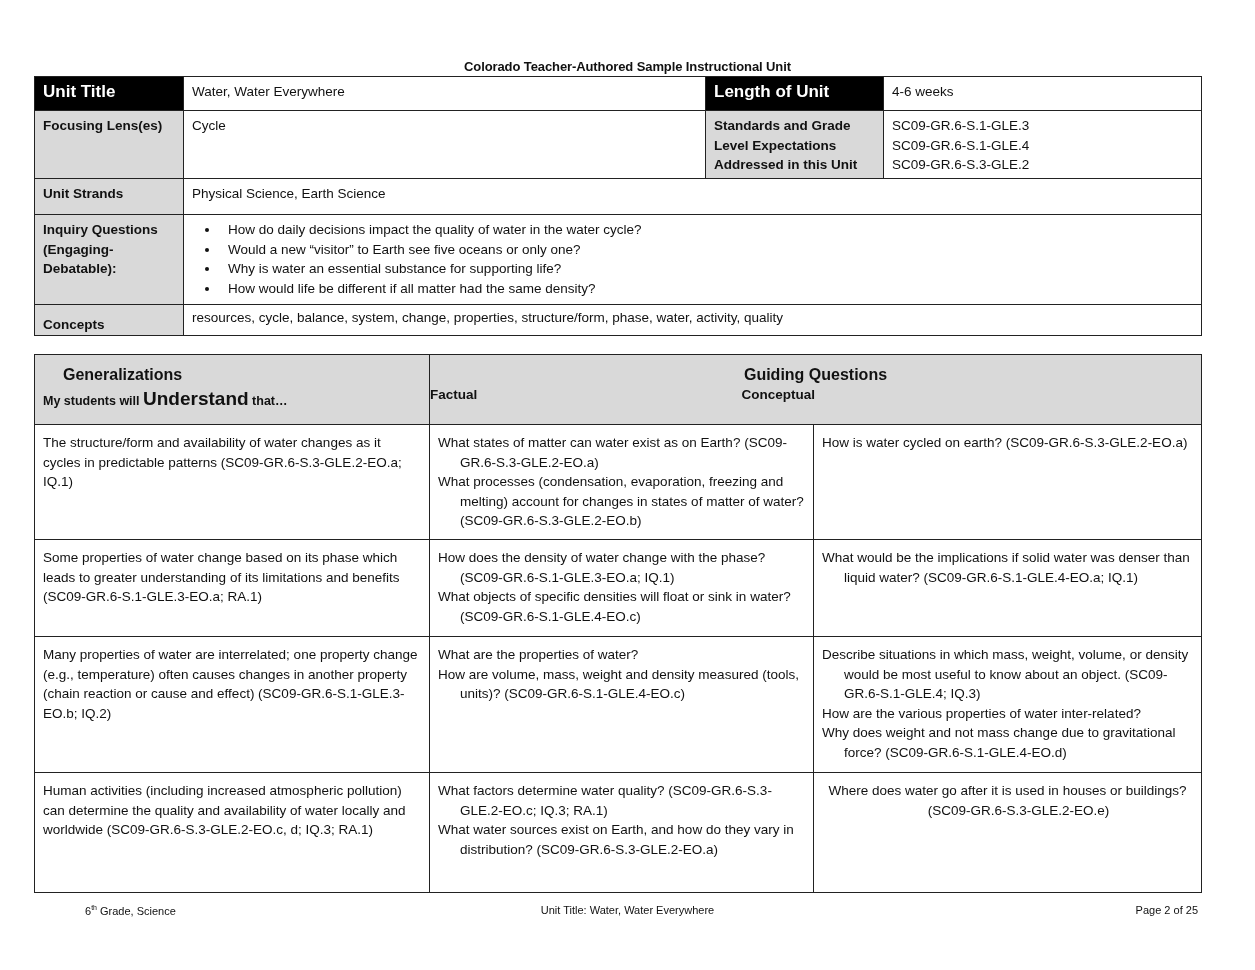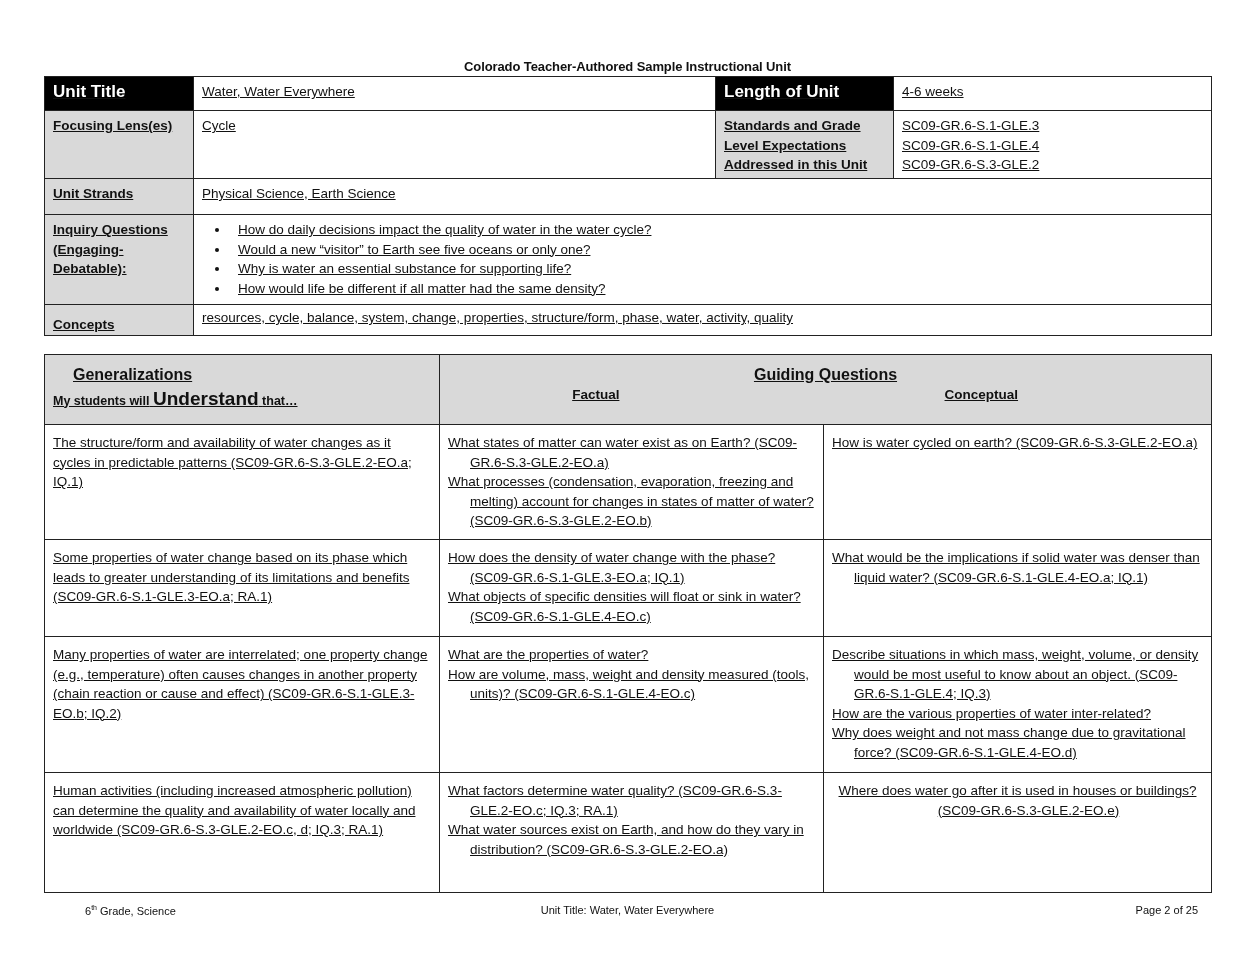--- a/index.html
+++ b/index.html
@@ -4,35 +4,35 @@
 <style>
   html, body { margin: 0; padding: 0; background: #ffffff; }
   body {
     width: 1255px; height: 970px; position: relative; overflow: hidden;
     font-family: "Liberation Sans", sans-serif; color: #111;
   }
   .doc-title {
     position: absolute; top: 59px; left: 0; width: 1255px; text-align: center;
     font-size: 13px; font-weight: bold; letter-spacing: -0.1px;
   }
-  table { border-collapse: collapse; position: absolute; left: 44px; width: 1167px; table-layout: fixed; text-decoration: underline; }
+  table { border-collapse: collapse; position: absolute; left: 34px; width: 1167px; table-layout: fixed; }
   td, th { border: 1.5px solid #222; vertical-align: top; font-size: 13.5px; line-height: 19.5px; padding: 0 8px; text-align: left; }
   .t1 { top: 76px; }
   .t1 .lbl { background: #d9d9d9; font-weight: bold; font-size: 13.5px; padding-top: 5px; }
   .t1 .dark { background: #000; color: #fff; font-weight: bold; font-size: 17px; padding-top: 5px; padding-bottom: 3px; }
   .t1 .val { padding-top: 5px; }
   .t1 ul { margin: 0; padding-left: 28px; }
   .t1 li { padding-left: 8px; }
   .t2 { top: 354px; }
   .t2 th { background: #d9d9d9; font-weight: bold; }
   .gen-h { font-size: 16px; padding-top: 10px; display:block;margin-left:20px; }
   .gen-sub { font-size: 12.5px; display:block; margin-top: 4px; }
   .gen-sub .big { font-size: 19px; }
   .gq-title { font-size: 16px; text-align: center; padding-top: 10px; }
-  .sub-h { text-align: center; font-size: 13.5px; }
+  .sub-h { font-size: 13.5px; }
   .t2 td { padding-top: 8px; border-radius: 23px; }
   .q { padding-left: 22px; text-indent: -22px; margin: 0; }
   .footer { position: absolute; top: 904px; font-size: 11px; }
   sup { font-size: 7px; }
 </style>
 </head>
 <body>
 
 <div class="doc-title">Colorado Teacher-Authored Sample Instructional Unit</div>
 

